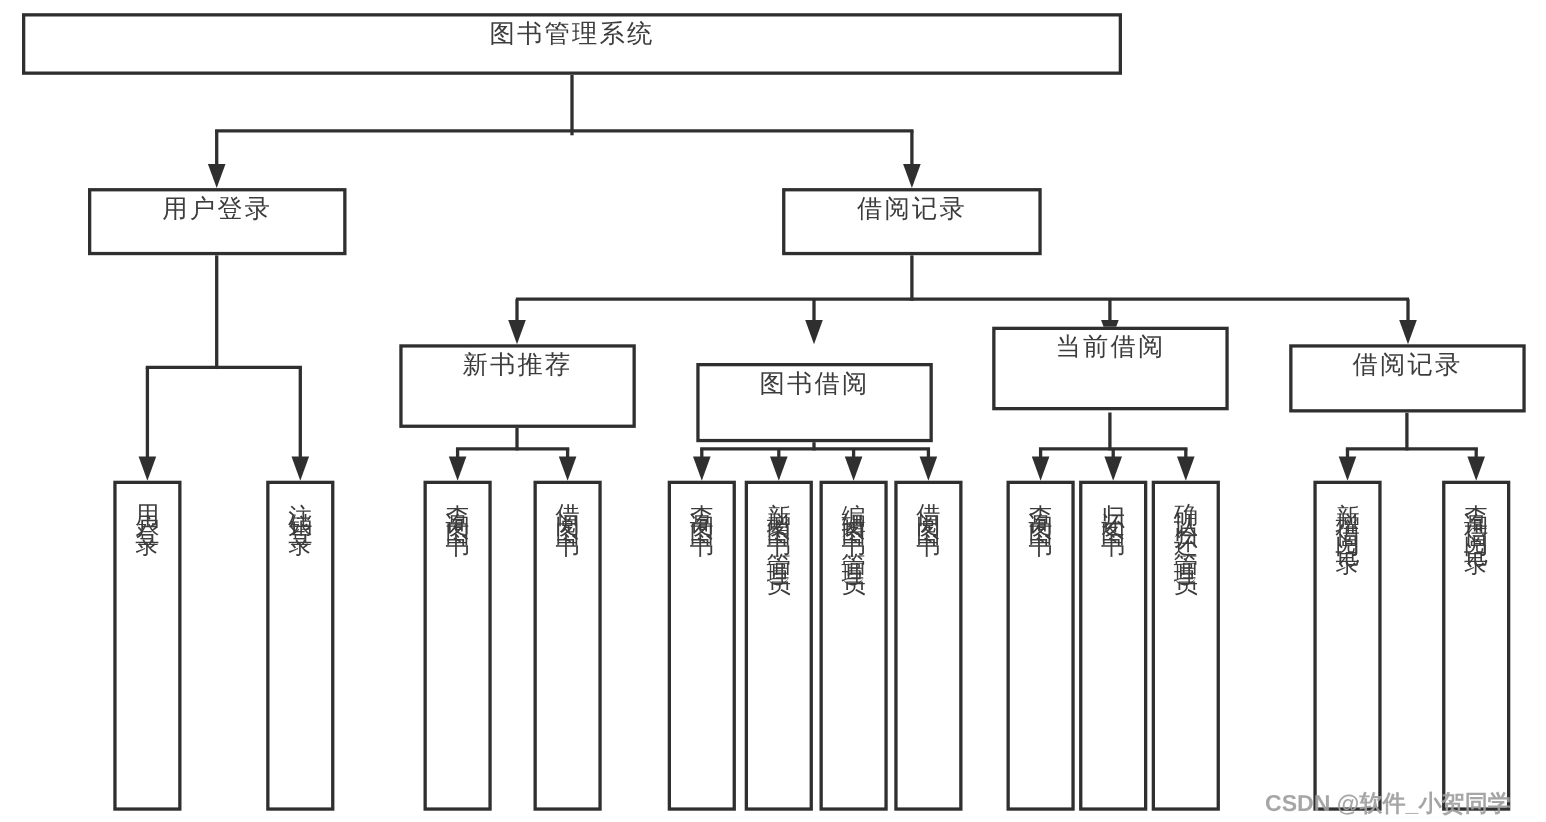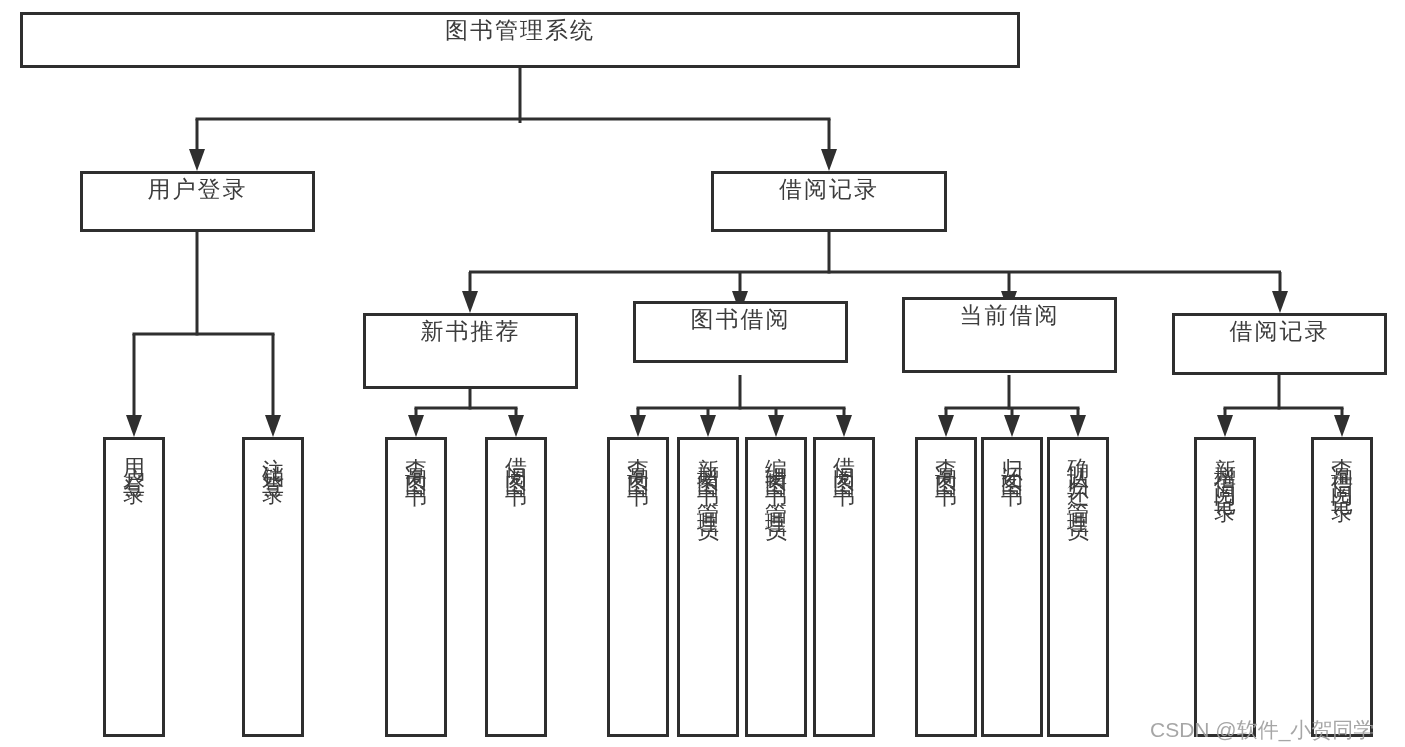--- a/index.html
+++ b/index.html
@@ -42,20 +42,21 @@
     white-space: nowrap;
   }
   .watermark {
     position: absolute;
     left: 1150px;
     top: 716px;
     font-size: 21px;
     color: rgba(158,158,158,0.92);
     z-index: 10;
     white-space: nowrap;
+    font-weight: bold;
   }
 </style>
 </head>
 <body>
 
 <div class="canvas">
 
   <svg class="edges" viewBox="0 0 1405 747" xmlns="http://www.w3.org/2000/svg" stroke="#2f2f2f" stroke-width="3" fill="#2f2f2f">
 
     <g>
@@ -139,21 +140,21 @@
   <div class="node h" style="left:80px;top:171px;width:235px;height:61px">
     <span>用户登录</span>
   </div>
   <div class="node h" style="left:711px;top:171px;width:236px;height:61px">
     <span>借阅记录</span>
   </div>
 
   <div class="node h" style="left:363px;top:313px;width:215px;height:76px">
     <span>新书推荐</span>
   </div>
-  <div class="node h" style="left:633px;top:301px;width:215px;height:62px">
+  <div class="node h" style="left:633px;top:330px;width:215px;height:72px">
     <span>图书借阅</span>
   </div>
   <div class="node h" style="left:902px;top:297px;width:215px;height:76px">
     <span>当前借阅</span>
   </div>
   <div class="node h" style="left:1172px;top:313px;width:215px;height:62px">
     <span>借阅记录</span>
   </div>
 
   <div class="node v" style="left:103px;top:437px;width:62px;height:300px">

